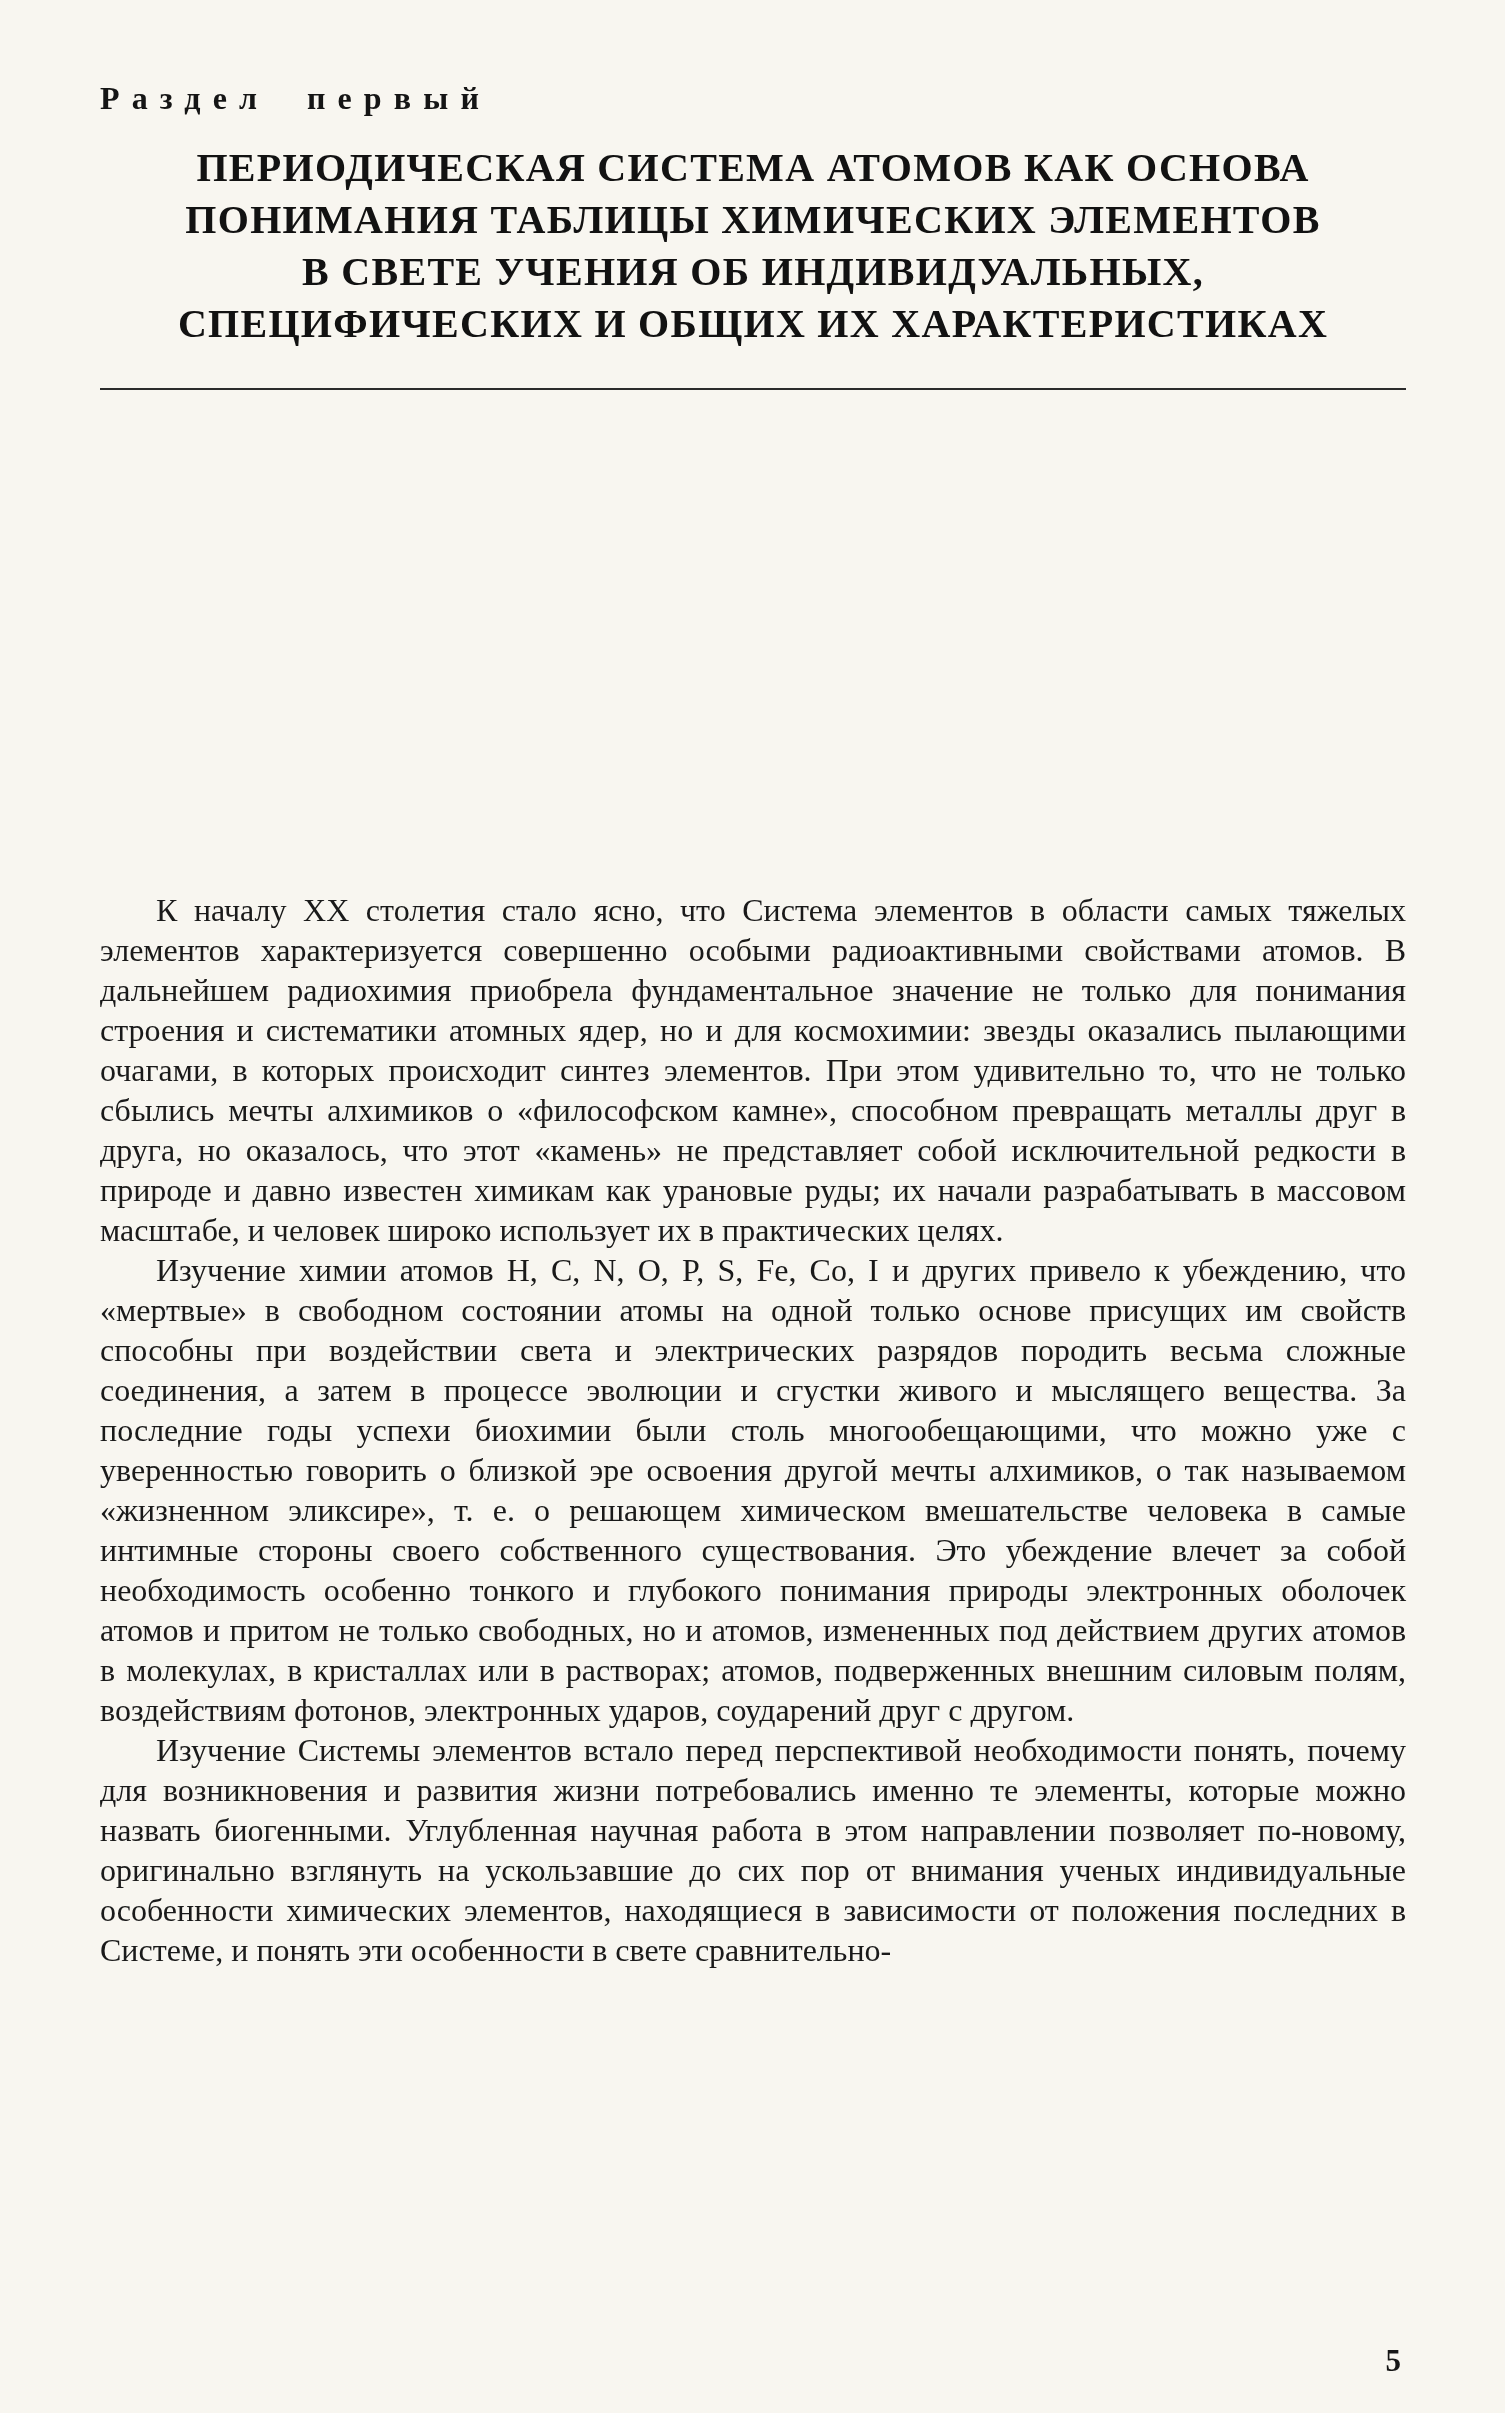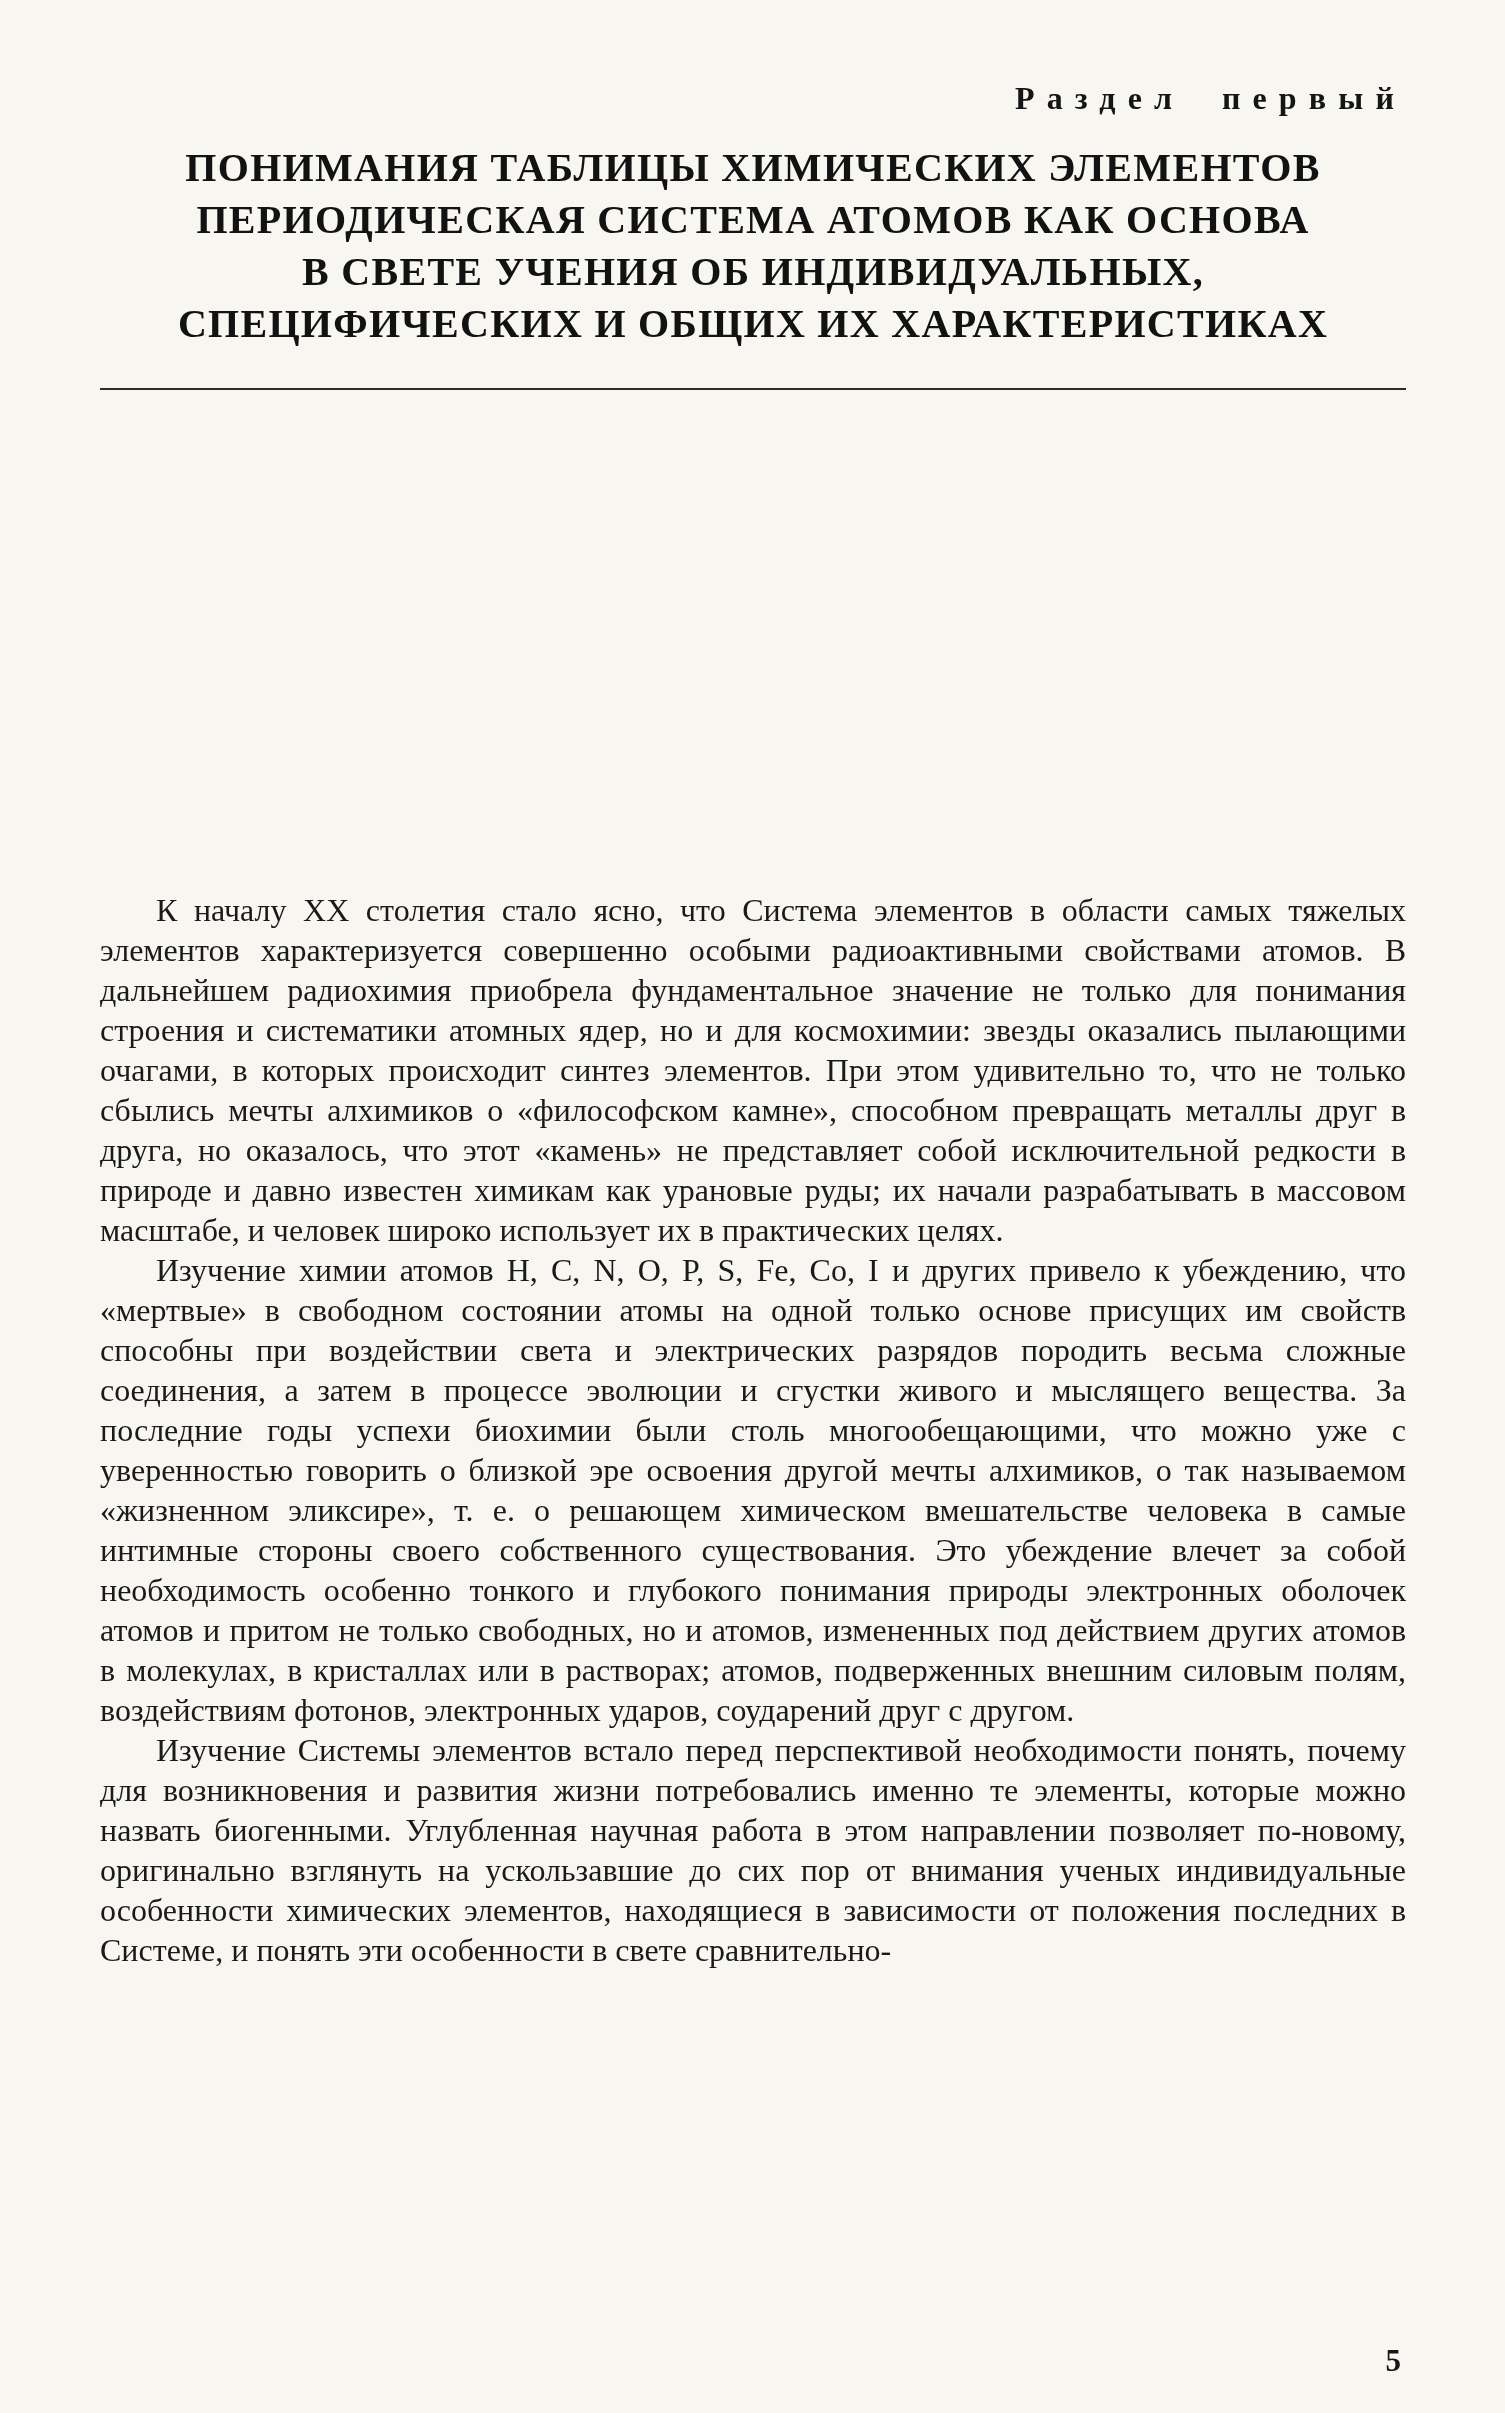--- a/index.html
+++ b/index.html
@@ -16,21 +16,21 @@
     overflow: hidden;
   }
   .page {
     position: absolute;
     inset: 0;
     box-sizing: border-box;
     padding: 80px 100px 0 100px;
     background: #f8f6f0;
   }
   .section-label {
-    text-align: right;
+    text-align: left;
     font-weight: bold;
     font-size: 32px;
     letter-spacing: 0.38em;
     word-spacing: 0.55em;
     color: #151515;
   }
   .chapter-title {
     margin: 24.5px 0 0 0;
     text-align: center;
     font-weight: bold;
@@ -72,22 +72,22 @@
 </style>
 </head>
 <body>
 
 <div class="page">
 
   <header>
     <div class="section-label">Раздел первый</div>
 
     <h1 class="chapter-title">
+      <span class="title-line">ПЕРИОДИЧЕСКАЯ СИСТЕМА АТОМОВ КАК ОСНОВА</span>
       <span class="title-line">ПОНИМАНИЯ ТАБЛИЦЫ ХИМИЧЕСКИХ ЭЛЕМЕНТОВ</span>
-      <span class="title-line">ПЕРИОДИЧЕСКАЯ СИСТЕМА АТОМОВ КАК ОСНОВА</span>
       <span class="title-line">В СВЕТЕ УЧЕНИЯ ОБ ИНДИВИДУАЛЬНЫХ,</span>
       <span class="title-line">СПЕЦИФИЧЕСКИХ И ОБЩИХ ИХ ХАРАКТЕРИСТИКАХ</span>
     </h1>
 
     <hr class="title-divider">
   </header>
 
   <main class="body-text">
     <p>К началу XX столетия стало ясно, что Система элементов в области самых тяжелых элементов характеризуется совершенно особыми радиоактивными свойствами атомов. В дальнейшем радиохимия приобрела фундаментальное значение не только для понимания строения и систематики атомных ядер, но и для космохимии: звезды оказались пылающими очагами, в которых происходит синтез элементов. При этом удивительно то, что не только сбылись мечты алхимиков о «философском камне», способном превращать металлы друг в друга, но оказалось, что этот «камень» не представляет собой исключительной редкости в природе и давно известен химикам как урановые руды; их начали разрабатывать в массовом масштабе, и человек широко использует их в практических целях.</p>
     <p>Изучение химии атомов H, C, N, O, P, S, Fe, Co, I и других привело к убеждению, что «мертвые» в свободном состоянии атомы на одной только основе присущих им свойств способны при воздействии света и электрических разрядов породить весьма сложные соединения, а затем в процессе эволюции и сгустки живого и мыслящего вещества. За последние годы успехи биохимии были столь многообещающими, что можно уже с уверенностью говорить о близкой эре освоения другой мечты алхимиков, о так называемом «жизненном эликсире», т. е. о решающем химическом вмешательстве человека в самые интимные стороны своего собственного существования. Это убеждение влечет за собой необходимость особенно тонкого и глубокого понимания природы электронных оболочек атомов и притом не только свободных, но и атомов, измененных под действием других атомов в молекулах, в кристаллах или в растворах; атомов, подверженных внешним силовым полям, воздействиям фотонов, электронных ударов, соударений друг с другом.</p>

